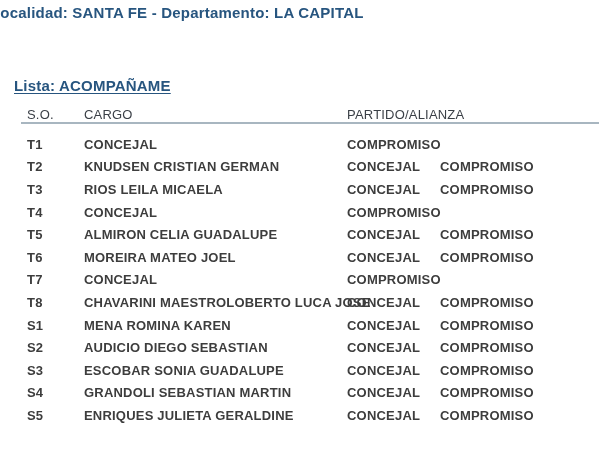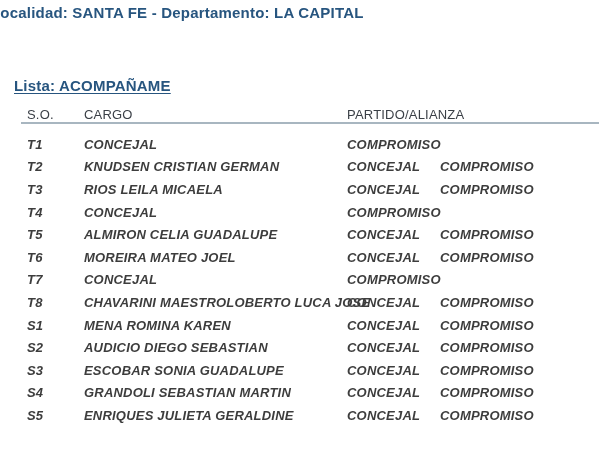--- a/index.html
+++ b/index.html
@@ -45,21 +45,21 @@
   .thead{
     display:grid;
     grid-template-columns:63px 263px 93px 1fr;
     border-bottom:2px solid var(--rule);
     font-size:13px;
     font-weight:400;
     color:var(--header-text);
     letter-spacing:.2px;
   }
   .thead .cell-so{padding-left:6px;}
-  .tbody{margin-top:9px;font-style:italic;}
+  .tbody{margin-top:9px;}
   .trow{
     display:grid;
     grid-template-columns:63px 263px 93px 1fr;
     height:22.6px;
     align-items:center;
     font-size:13px;
     font-weight:600;
     color:var(--body-text);
     letter-spacing:.2px;
     white-space:nowrap;

